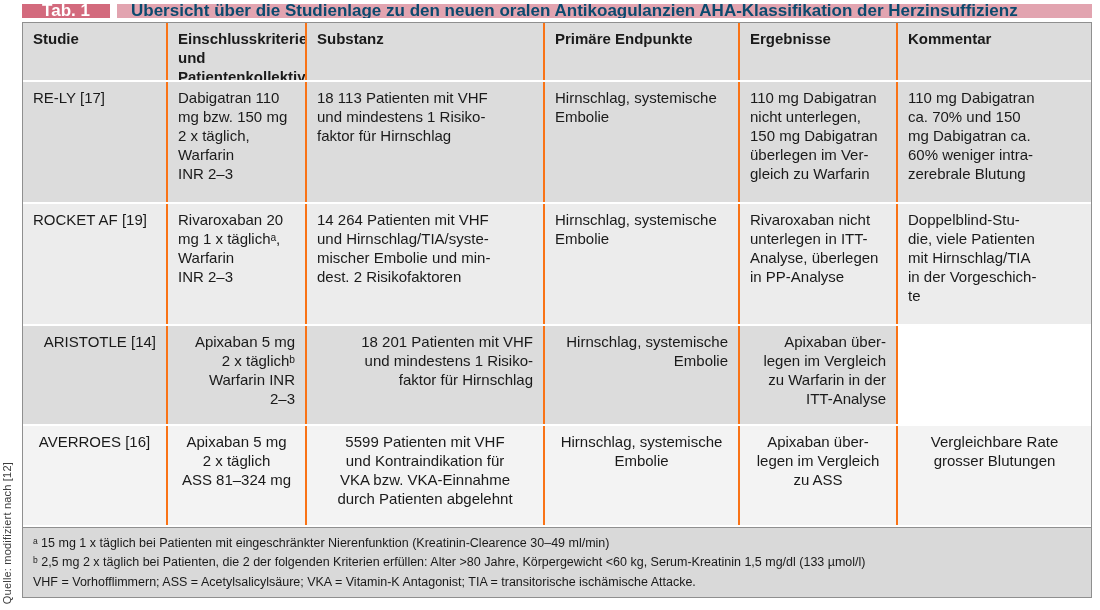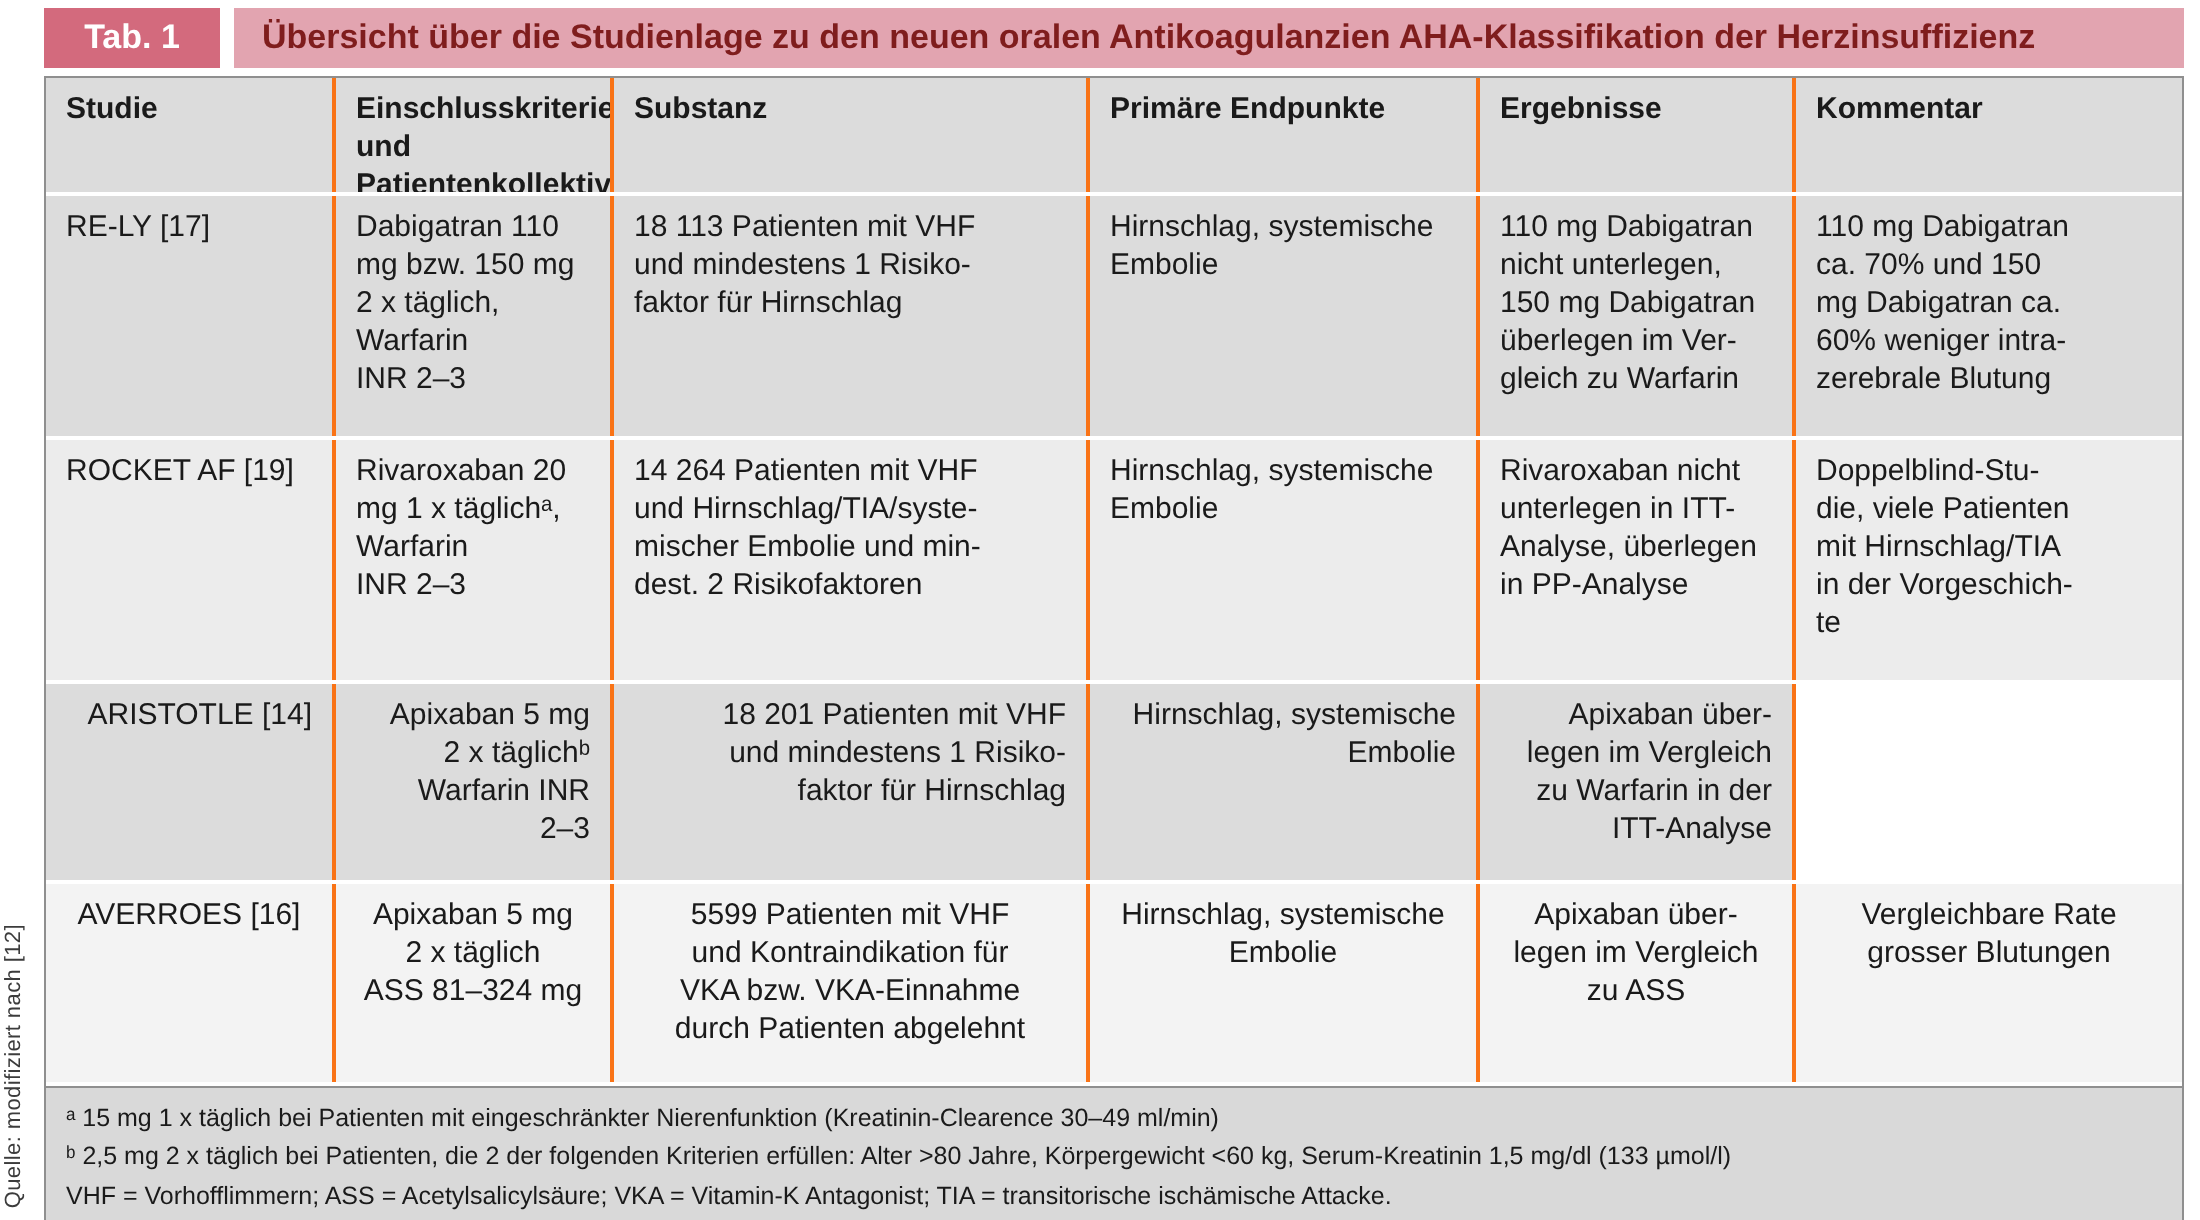--- a/index.html
+++ b/index.html
@@ -12,29 +12,29 @@
   .source-label{
     position:absolute;left:1px;bottom:6px;
     writing-mode:vertical-rl;transform:rotate(180deg);
     font-size:11px;color:#3c3c3c;letter-spacing:.2px;
     white-space:nowrap;
   }
 
   .table-wrap{position:absolute;left:22px;top:4px;width:1070px;}
 
   
-  .titlebar{display:flex;align-items:stretch;height:30px;margin-bottom:4px;}
+  .titlebar{display:flex;align-items:stretch;height:14px;margin-bottom:4px;}
   .tab-badge{
     width:88px;background:#d36a7d;color:#ffffff;font-weight:bold;
     font-size:17px;display:flex;align-items:center;justify-content:center;
     flex:0 0 auto;
   }
   .title-spacer{width:7px;flex:0 0 auto;background:#ffffff;}
   .title-text{
-    flex:1 1 auto;background:#e2a4b0;color:#7f1d1d;font-weight:bold;
+    flex:1 1 auto;background:#e2a4b0;color:#0c4a6e;font-weight:bold;
     font-size:17px;display:flex;align-items:center;padding:0 14px;
     white-space:nowrap;overflow:hidden;
   }
 
   
   .table{border:1px solid #8f8f8f;box-sizing:border-box;width:1070px;background:#ffffff;}
   .trow{display:grid;grid-template-columns:145px 139px 238px 195px 158px 193px;
         border-bottom:2px solid #ffffff;}
   .trow:last-of-type{border-bottom:none;}
   .cell{

